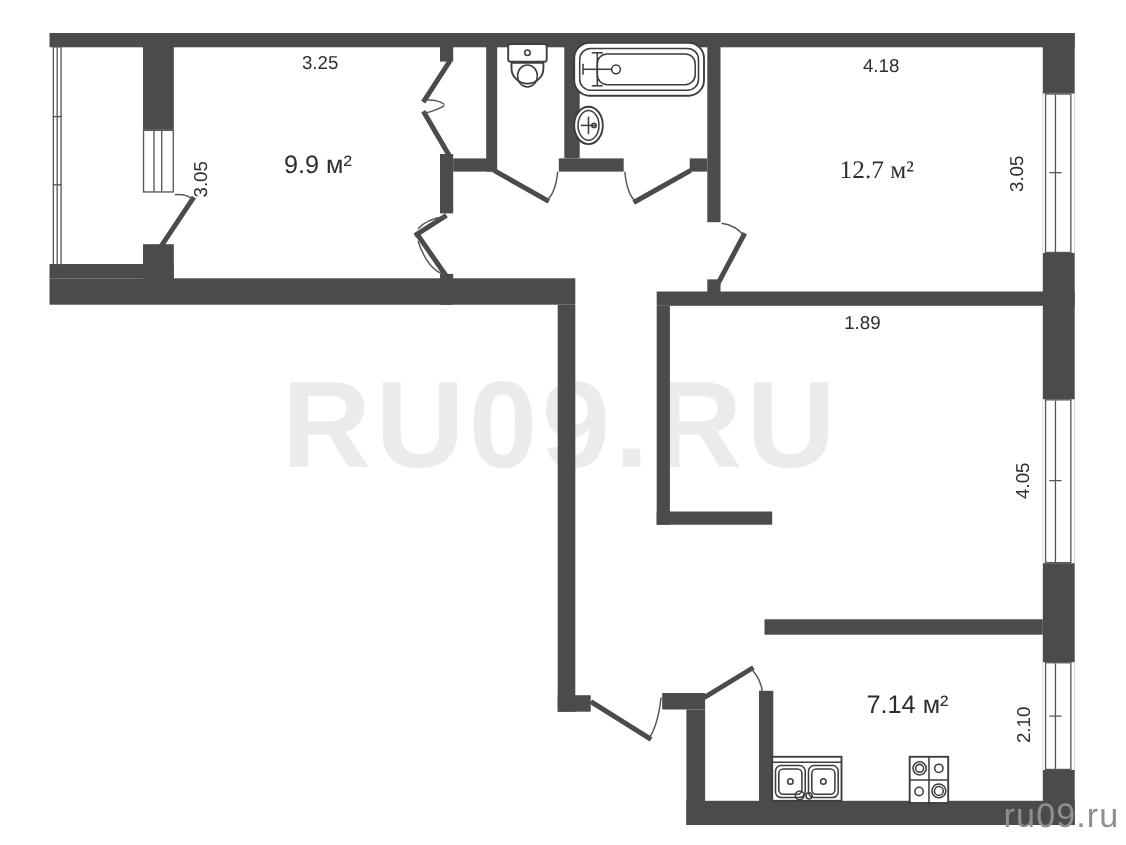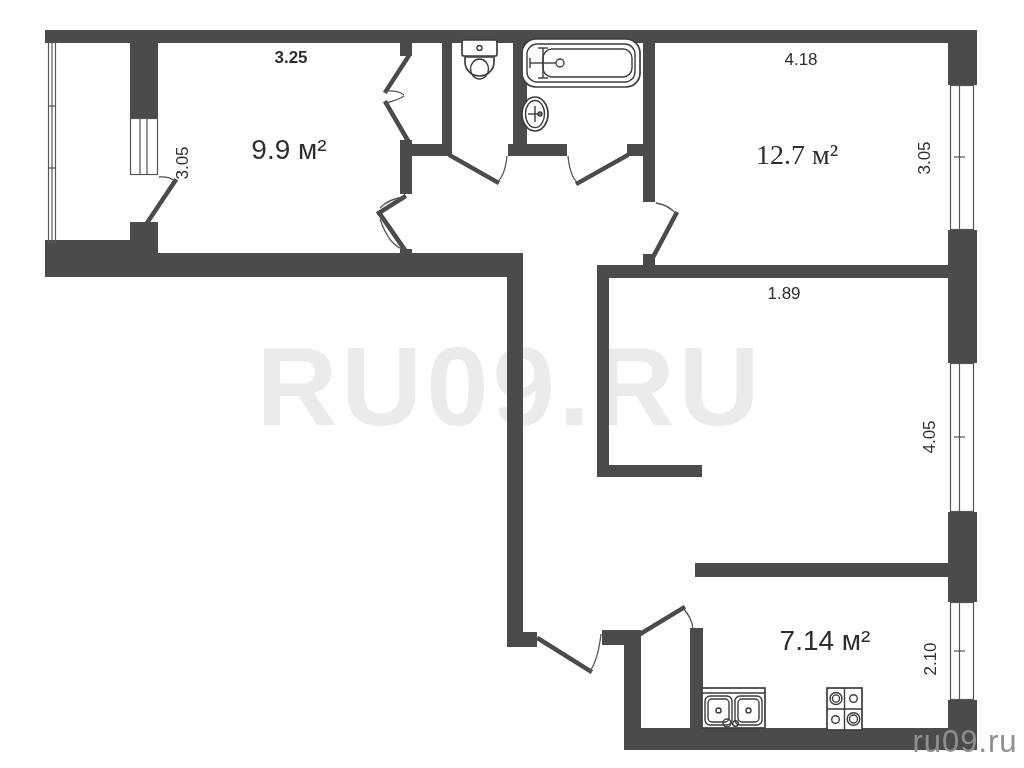--- a/index.html
+++ b/index.html
@@ -4,21 +4,21 @@
 <style>
   html,body{margin:0;padding:0;background:#fff;}
   .stage{position:relative;width:1024px;height:768px;background:#ffffff;overflow:hidden;
          font-family:"Liberation Sans", sans-serif;}
   .wm-center{position:absolute;z-index:1;transform:translate(-50%,-50%);
              font-size:112px;font-weight:bold;letter-spacing:4px;color:#ebebeb;white-space:nowrap;}
   svg.plan{position:absolute;left:0;top:0;z-index:2;}
   .lbl{position:absolute;z-index:3;transform:translate(-50%,-50%);color:#2e2e2e;
        font-size:17px;white-space:nowrap;}
   .lbl.vert{transform:translate(-50%,-50%) rotate(-90deg);}
-  .lbl.area{font-size:28px;}
+  .lbl.area{font-size:23px;}
   .wm-corner{position:absolute;z-index:4;transform:translate(-50%,-50%);
              font-size:31px;color:#8f8f8f;letter-spacing:1px;white-space:nowrap;}
   .wall{fill:#4b4b4d;}
   .thin{stroke:#55555a;stroke-width:1.2;fill:none;}
   .leaf{stroke:#4b4b4d;stroke-width:4.5;stroke-linecap:square;}
   .arc{stroke:#55555a;stroke-width:1.3;fill:none;}
   .fix{stroke:#3d3d3f;stroke-width:1.7;fill:#ffffff;}
   .fixn{stroke:#3d3d3f;stroke-width:1.4;fill:none;}
 </style>
 </head>
@@ -178,21 +178,21 @@
       <line class="fixn" x1="827" y1="709" x2="862" y2="709"></line>
       <circle class="fixn" cx="836" cy="698.5" r="6"></circle>
       <circle class="fixn" cx="836" cy="698.5" r="3.6"></circle>
       <circle class="fixn" cx="853.5" cy="698.5" r="3.8"></circle>
       <circle class="fixn" cx="835.5" cy="719.5" r="3.8"></circle>
       <circle class="fixn" cx="853.5" cy="719" r="6.3"></circle>
       <circle class="fixn" cx="853.5" cy="719" r="4"></circle>
     </g>
   </svg>
 
-  <div class="lbl" style="left:291px;top:58px;font-weight:bold;">3.25</div>
+  <div class="lbl" style="left:291px;top:58px;">3.25</div>
   <div class="lbl area" style="left:289px;top:150px;">9.9 м²</div>
   <div class="lbl vert" style="left:183px;top:163px;">3.05</div>
 
   <div class="lbl" style="left:801px;top:60px;text-align:right;">4.18</div>
   <div class="lbl area" style="left:797px;top:155px;font-family:Liberation Serif, serif;">12.7 м²</div>
   <div class="lbl vert" style="left:925px;top:158px;">3.05</div>
 
   <div class="lbl" style="left:784px;top:294px;">1.89</div>
   <div class="lbl vert" style="left:930px;top:437px;">4.05</div>
 

